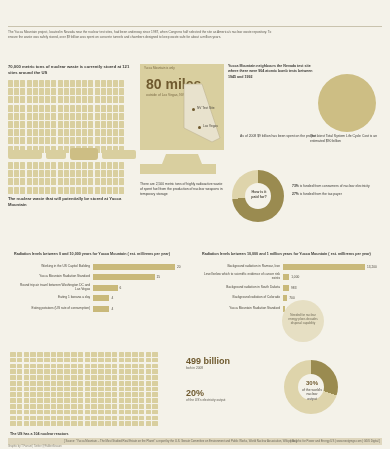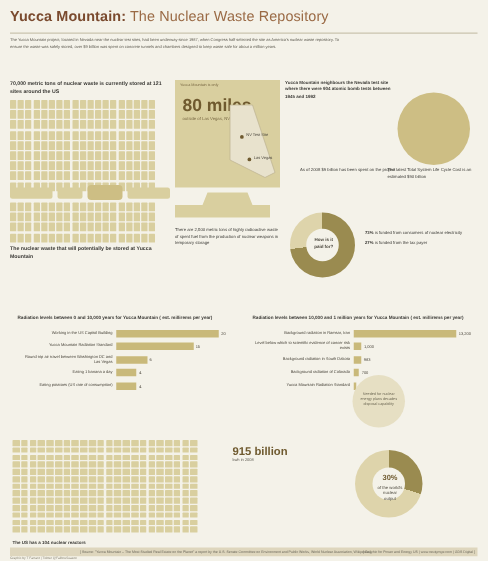--- a/index.html
+++ b/index.html
@@ -94,25 +94,20 @@
   .footbar{position:absolute;left:8px;top:438px;width:374px;height:7px;background:#ded6bd;}
   .footsrc{position:absolute;left:64px;top:439px;font-size:2.8px;color:#6b675a;}
   .footright{position:absolute;right:10px;top:439px;font-size:2.8px;color:#6b675a;text-align:right;}
   .footcredit{position:absolute;left:8px;top:445px;font-size:2.6px;color:#8b8778;}
 </style>
 </head>
 <body>
 
 <div class="wrap">
 
-  <div class="header">
-    <div class="title">
-      <span>Yucca Mountain:</span><span class="sub"> The Nuclear Waste Repository</span>
-    </div>
-  </div>
   <div class="hr"></div>
   <div class="intro">The Yucca Mountain project, located in Nevada near the nuclear test sites, had been underway since 1987, when Congress half selected the site as America's nuclear waste repository. To ensure the waste was safely stored, over $9 billion was spent on concrete tunnels and chambers designed to keep waste safe for about a million years.</div>
 
   <div class="s1-title">70,000 metric tons of nuclear waste is currently stored at 121 sites around the US</div>
   <div class="grid-a" id="gridA">
       <div class="cellrow" style="gap: 1.2px; margin-bottom: 1.2px;">
         <div class="cell" style="width: 5px; height: 7px;"></div>
         <div class="cell" style="width: 5px; height: 7px;"></div>
         <div class="cell" style="width: 5px; height: 7px;"></div>
         <div class="cell" style="width: 5px; height: 7px;"></div>
@@ -806,22 +801,26 @@
         <div class="cell" style="width: 5.6px; height: 4.6px;"></div>
         <div class="cell" style="width: 5.6px; height: 4.6px;"></div>
         <div class="cell" style="width: 5.6px; height: 4.6px;"></div>
         <div class="cell" style="width: 5.6px; height: 4.6px;"></div>
         <div class="cell" style="width: 5.6px; height: 4.6px;"></div>
       </div>
     </div>
   <div class="s3cap">The US has a 104 nuclear reactors</div>
 
   <div class="stat1">
-    <div class="n">915 billion</div>
+    <div class="n">499 billion</div>
     <div class="t">kwh in 2008</div>
+  </div>
+  <div class="stat2">
+    <div class="n">20%</div>
+    <div class="t">of the US's electricity output</div>
   </div>
   <div class="donut2">
     <div class="d"></div>
     <div class="lab">
       <b>30%</b>
       <span>of the world's nuclear output</span>
     </div>
   </div>
 
   <div class="footbar"></div>

